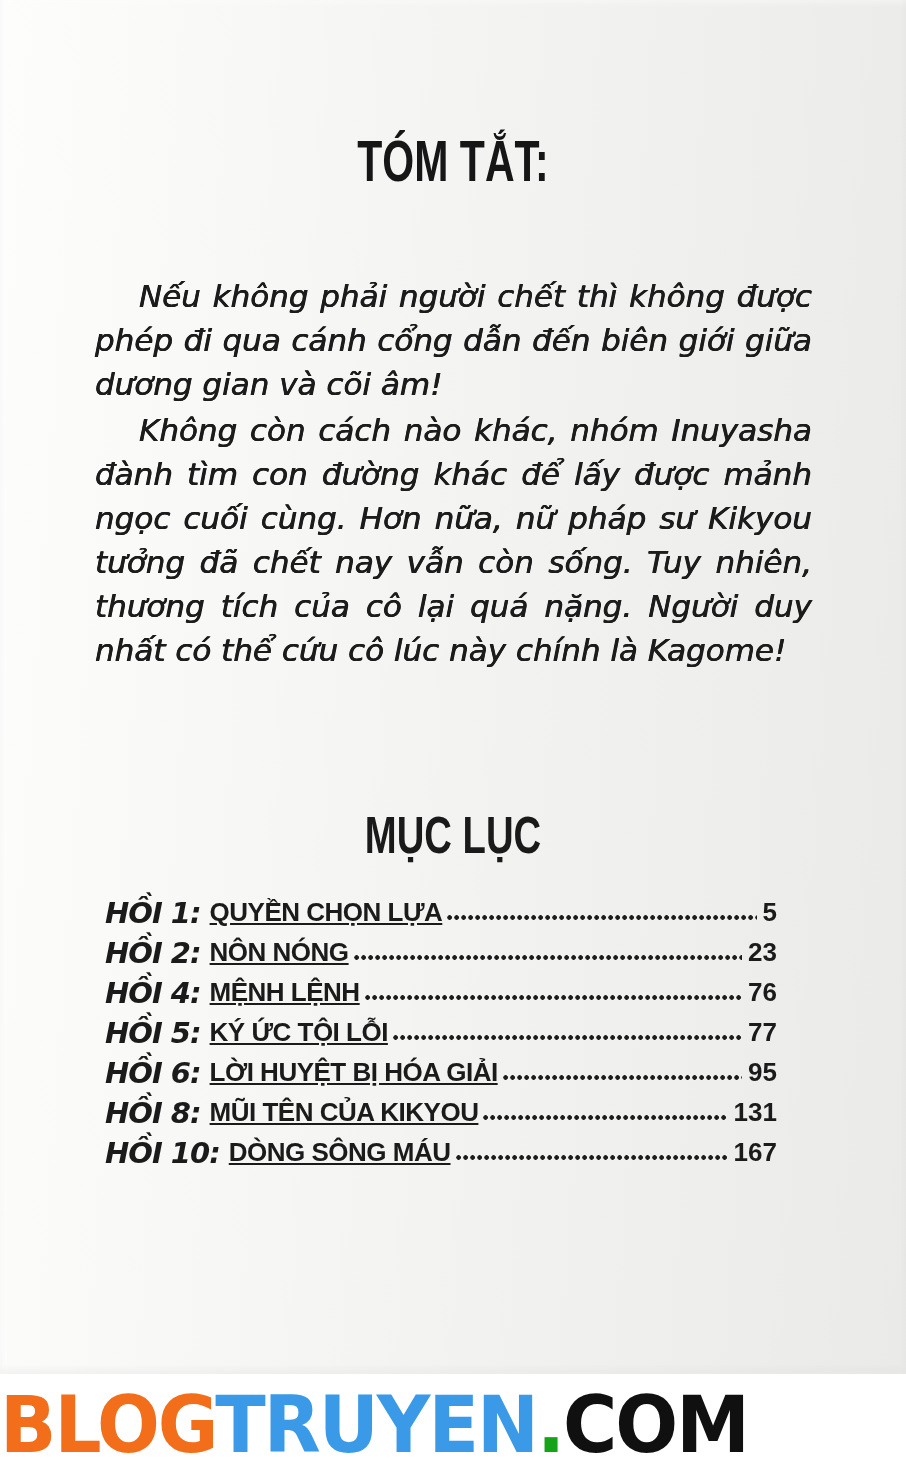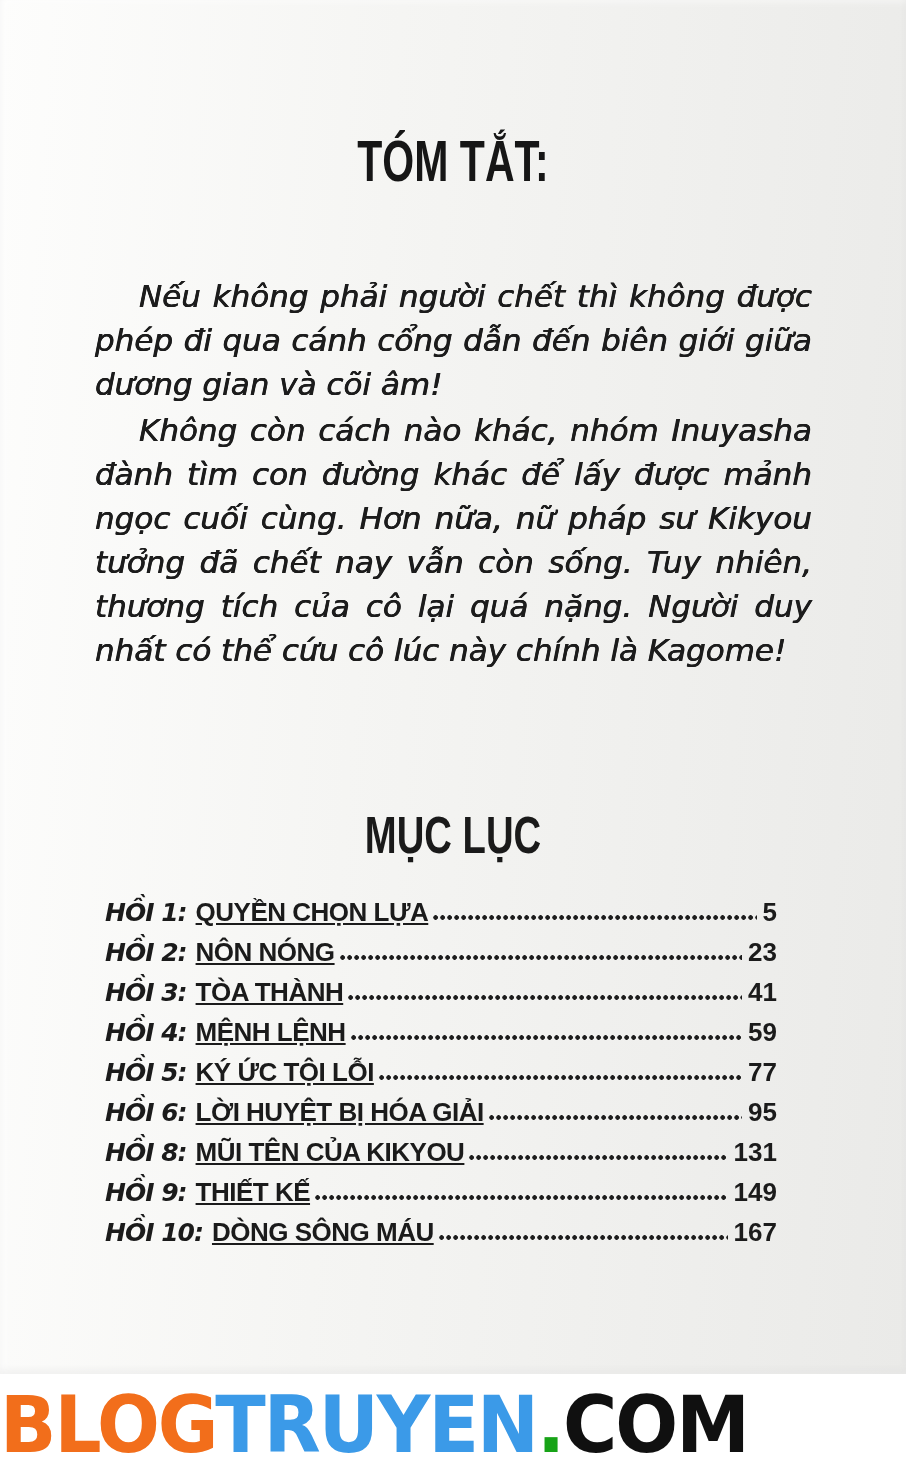--- a/index.html
+++ b/index.html
@@ -78,21 +78,21 @@
     display: flex;
     align-items: flex-end;
     height: 40px;
     color: #1b1b1b;
   }
 
   .toc-chap {
     font-family: "DejaVu Sans", sans-serif;
     font-style: italic;
     font-weight: bold;
-    font-size: 25px;
+    font-size: 29px;
     line-height: 30px;
     white-space: nowrap;
     letter-spacing: -1px;
   }
 
   .toc-title {
     margin-left: 9px;
     font-family: "Liberation Sans", sans-serif;
     font-weight: bold;
     font-size: 26px;
@@ -166,32 +166,26 @@
         <span class="toc-page">5</span>
       </div>
 
       <div class="toc-row">
         <span class="toc-chap">HỒI 2:</span>
         <span class="toc-title">NÔN NÓNG</span>
         <span class="toc-leader"></span>
         <span class="toc-page">23</span>
       </div>
 
-      <div class="toc-row">
-        <span class="toc-chap">HỒI 3:</span>
-        <span class="toc-title">TÒA THÀNH</span>
-        <span class="toc-leader"></span>
-        <span class="toc-page">41</span>
-      </div>
 
       <div class="toc-row">
         <span class="toc-chap">HỒI 4:</span>
         <span class="toc-title">MỆNH LỆNH</span>
         <span class="toc-leader"></span>
-        <span class="toc-page">59</span>
+        <span class="toc-page">76</span>
       </div>
 
       <div class="toc-row">
         <span class="toc-chap">HỒI 5:</span>
         <span class="toc-title">KÝ ỨC TỘI LỖI</span>
         <span class="toc-leader"></span>
         <span class="toc-page">77</span>
       </div>
 
       <div class="toc-row">
@@ -202,26 +196,20 @@
       </div>
 
 
       <div class="toc-row">
         <span class="toc-chap">HỒI 8:</span>
         <span class="toc-title">MŨI TÊN CỦA KIKYOU</span>
         <span class="toc-leader"></span>
         <span class="toc-page">131</span>
       </div>
 
-      <div class="toc-row">
-        <span class="toc-chap">HỒI 9:</span>
-        <span class="toc-title">THIẾT KẾ</span>
-        <span class="toc-leader"></span>
-        <span class="toc-page">149</span>
-      </div>
 
       <div class="toc-row">
         <span class="toc-chap">HỒI 10:</span>
         <span class="toc-title">DÒNG SÔNG MÁU</span>
         <span class="toc-leader"></span>
         <span class="toc-page">167</span>
       </div>
 
     </div>
   </div>

